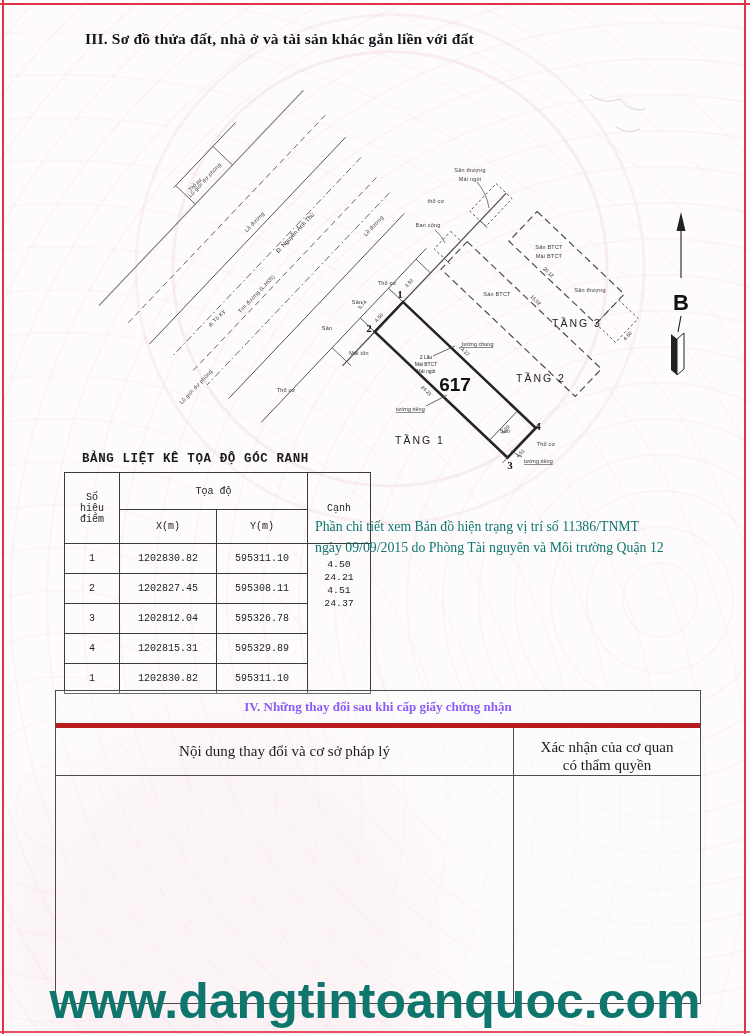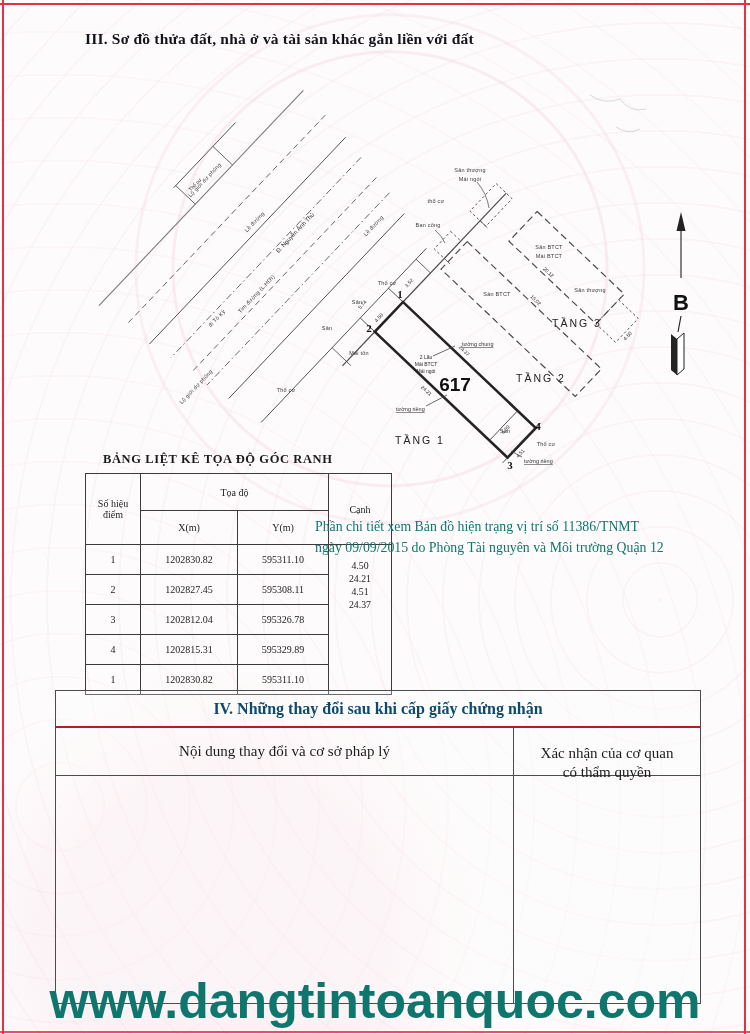--- a/index.html
+++ b/index.html
@@ -27,45 +27,45 @@
   svg text{fill:#2b2b2b;font-family:"Liberation Sans",sans-serif;}
   .t5{font-size:5px;}
   .t55{font-size:5.5px;letter-spacing:.2px;fill:#3a3a3a;}
   .t6{font-size:6px;}
   .tfloor{font-size:10.5px;letter-spacing:2px;fill:#222;}
   .tpt{font-size:11px;font-weight:bold;fill:#111;font-family:"Liberation Serif",serif;}
   .tparcel{font-size:19px;font-weight:bold;fill:#111;}
   .tcall{font-size:5.5px;fill:#333;text-decoration:underline;}
 
   
-  .coord-block{position:absolute;left:85px;top:452px;font-family:Liberation Serif, serif;}
+  .coord-block{position:absolute;left:64px;top:452px;font-family:Liberation Mono, monospace;}
   .coord-title{font-size:12.5px;font-weight:bold;letter-spacing:.6px;color:#1b1b1b;margin-left:18px;}
   table.coord{border-collapse:collapse;margin-top:6px;border:1.6px solid #3b3b3b;}
   table.coord td{border:1px solid #3b3b3b;font-size:10px;color:#222;text-align:center;padding:8px;}
   td.hcell{font-size:10.5px;}
   .w-pt{width:38px;} .w-x{width:80px;} .w-y{width:74px;} .w-canh{width:46px;}
   .hrow1 td{height:20px;} .hrow2 td{height:17px;}
   .brow td{height:13px;font-size:9.8px;}
   td.canh-body{vertical-align:top;position:relative;}
   .canh-vals{padding-top:6px;}
   .canh-vals div{height:13px;line-height:13px;font-size:9.8px;}
 
   .note{position:absolute;left:315px;top:517px;width:408px;font-size:13.8px;line-height:1.5;color:#0f766e;}
 
   
   .sec4{position:absolute;left:55px;top:690px;width:644px;height:312px;
         display:grid;grid-template-columns:458px 1fr;grid-template-rows:37px 48px 1fr;
         border:1.4px solid #4c4c4c;background:rgba(255,255,255,.25);}
-  .sec4 .titlerow{grid-column:1 / span 2;border-bottom:2px solid #b91c1c;
+  .sec4 .titlerow{grid-column:1 / span 2;border-bottom:5px solid #b91c1c;
         display:flex;align-items:center;justify-content:center;
-        font-size:16px;font-weight:bold;color:#0c4a6e;}
+        font-size:13px;font-weight:bold;color:#8b5cf6;}
   .sec4 .hleft{border-right:1px solid #4c4c4c;border-bottom:1px solid #4c4c4c;
         display:flex;align-items:center;justify-content:center;font-size:15px;}
   .sec4 .hright{border-bottom:1px solid #4c4c4c;display:flex;flex-direction:column;
-        align-items:center;justify-content:flex-start;font-size:15px;line-height:1.25;margin-top:16px;}
+        align-items:center;justify-content:flex-end;font-size:15px;line-height:1.25;margin-top:16px;}
   .sec4 .bleft{border-right:1px solid #4c4c4c;}
 
   .watermark{position:absolute;left:0;top:972px;width:750px;text-align:center;
         font-family:"Liberation Sans",sans-serif;font-weight:bold;font-size:50px;
         letter-spacing:0px;color:#0f766e;white-space:nowrap;}
 </style>
 </head>
 <body>
 
 <div class="guilloche"></div>

